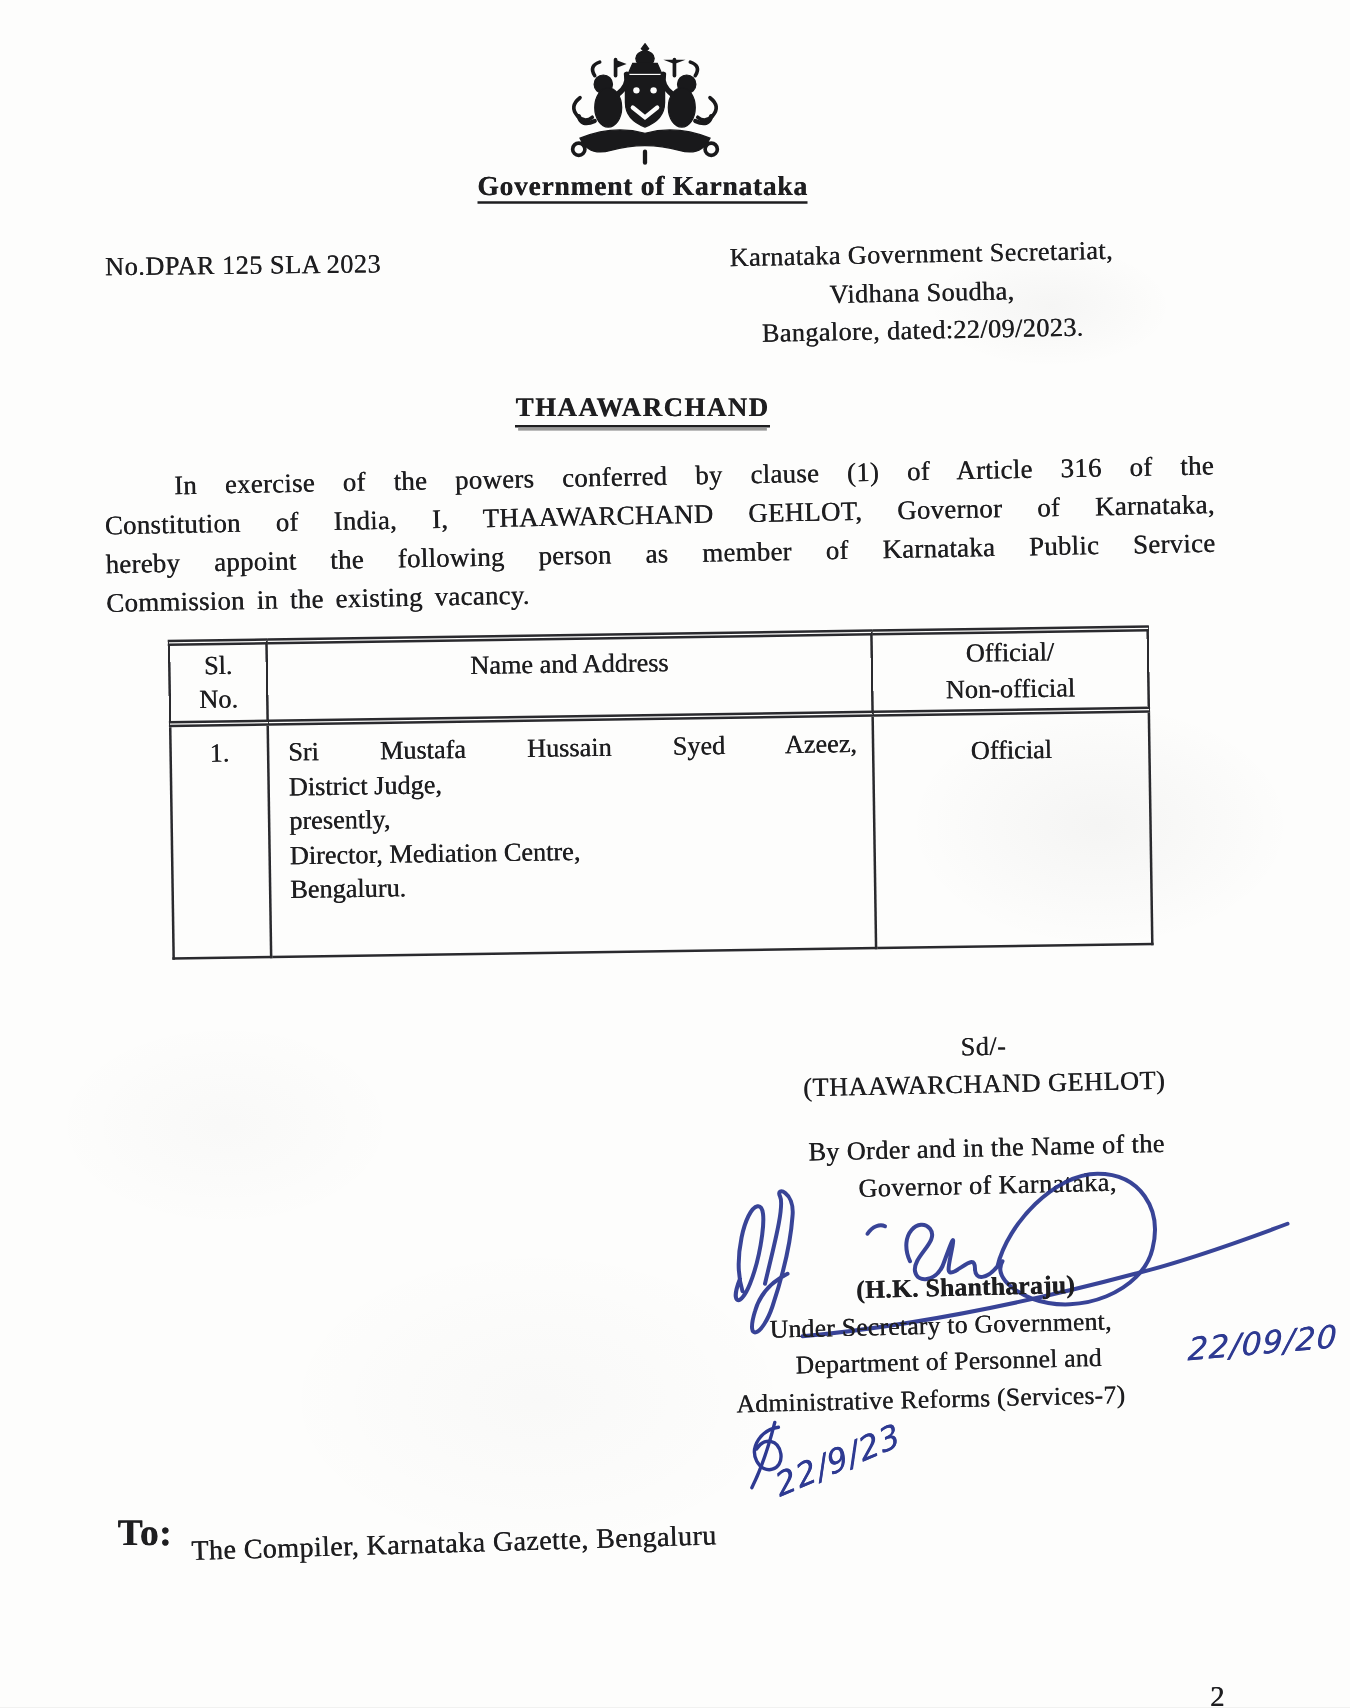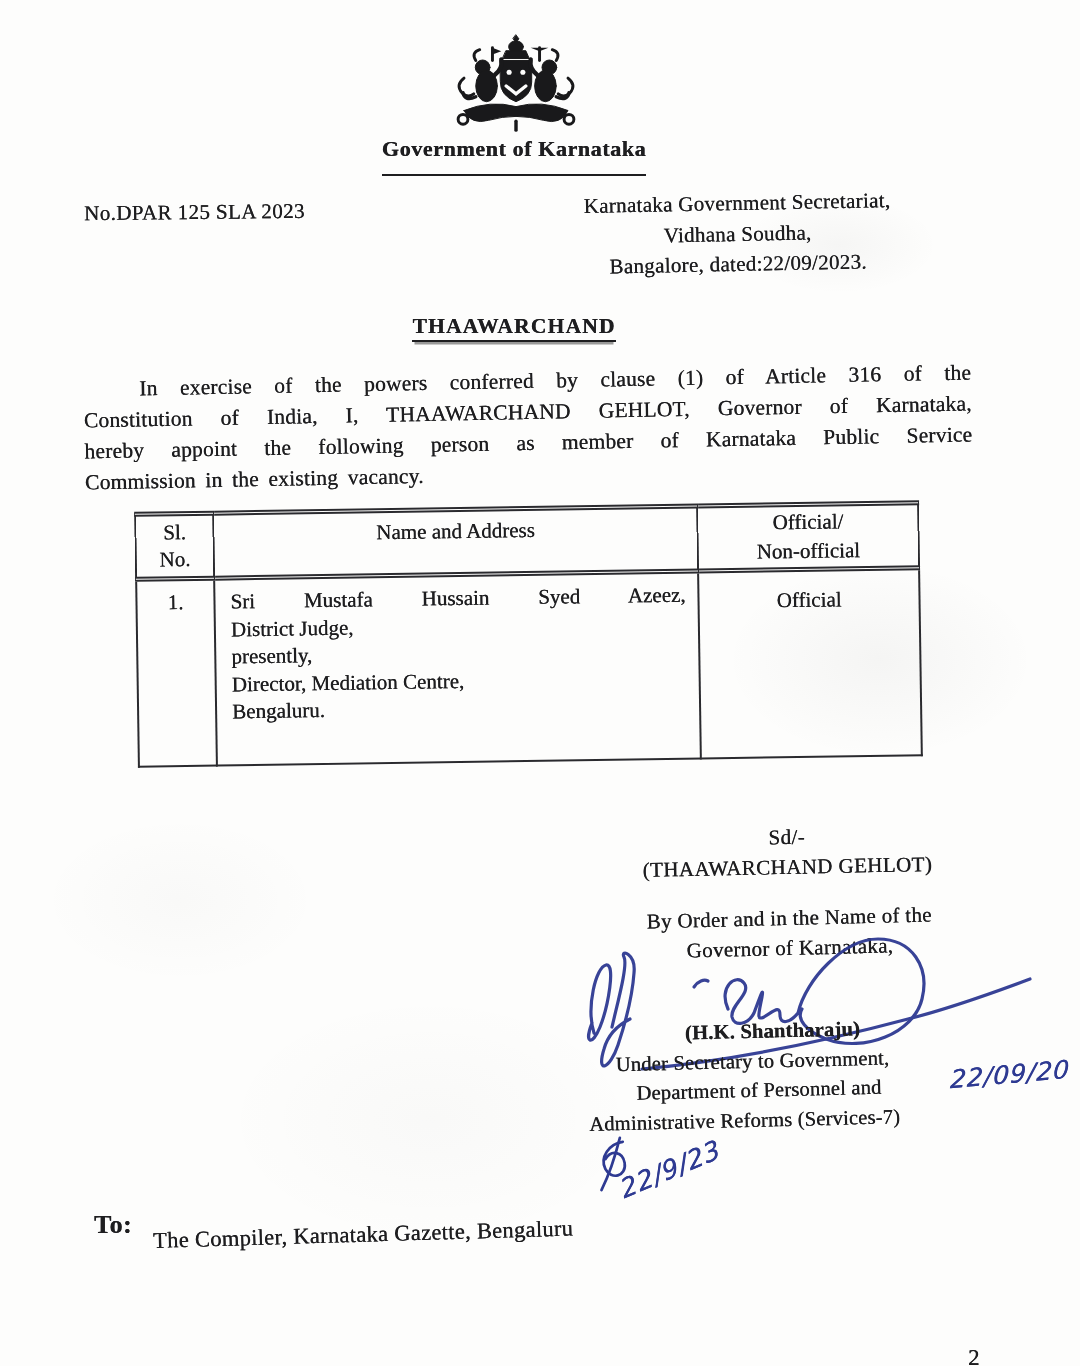--- a/index.html
+++ b/index.html
@@ -13,21 +13,21 @@
       #fdfdfc;
     font-family:"Liberation Serif", serif;
     color:#1e1e20;
   }
   .page *{box-sizing:border-box;}
   .abs{position:absolute;}
   .ink{text-shadow:0.35px 0 0 currentColor;}
 
   .emblem{left:452px;top:34px;width:128px;height:104px;}
   .org-title{left:-26px;top:136px;width:1080px;text-align:center;font-size:22px;font-weight:bold;letter-spacing:0.6px;}
-  .org-title span{border-bottom:2.5px solid #1e1e20;padding-bottom:13px;}
+  .org-title span{border-bottom:2.5px solid #1e1e20;padding-bottom:0;}
 
   .ref-no{left:84px;top:200px;font-size:21px;letter-spacing:0.4px;transform:rotate(-0.6deg);}
   .address{left:535px;top:188px;width:405px;text-align:center;font-size:21px;line-height:30.5px;transform:rotate(-1.1deg);letter-spacing:0.3px;}
 
   .heading{left:-26px;top:314px;width:1080px;text-align:center;font-size:21.5px;font-weight:bold;letter-spacing:1.2px;}
   .heading span{border-bottom:2.5px solid #1e1e20;padding-bottom:2px;box-shadow:0 5px 0 -2.5px rgba(30,30,32,0.45);}
 
   .body-par{left:84px;top:366px;width:888px;font-size:21.5px;line-height:31px;transform:rotate(-1.1deg);word-spacing:4px;letter-spacing:0.2px;}
   .body-par .jline{text-align:justify;text-align-last:justify;}
   .body-par .first{text-indent:56px;}
@@ -55,21 +55,21 @@
   .officer .l2{margin-left:76px;}
   .officer .l3{margin-left:28px;}
 
   .signature{left:578px;top:922px;width:460px;height:162px;pointer-events:none;}
   .pen{color:#2e3a92;}
   .hw{font-family:"DejaVu Sans", sans-serif;font-style:italic;}
   .hw-date-right{left:950px;top:1060px;font-size:25px;transform:rotate(-5deg) skewX(-8deg);letter-spacing:1px;}
   .hw-date-bottom{left:617px;top:1154px;font-size:26px;transform:rotate(-23deg) skewX(-6deg);letter-spacing:1px;}
   .initials{left:593px;top:1136px;width:44px;height:58px;}
 
-  .to-label{left:94px;top:1210px;font-size:26px;font-weight:bold;letter-spacing:0.5px;text-align:center;}
+  .to-label{left:94px;top:1210px;font-size:30px;font-weight:bold;letter-spacing:0.5px;text-align:center;}
   .addressee{left:153px;top:1228px;font-size:22.5px;transform:rotate(-1.7deg);transform-origin:left center;letter-spacing:0.3px;}
   .page-num{left:968px;top:1345px;font-size:23px;}
 </style>
 </head>
 <body>
 
 <div class="page ink">
 
   <svg class="abs emblem" viewBox="0 0 130 106">
     <g fill="#19191b" stroke="#19191b" stroke-linecap="round">

